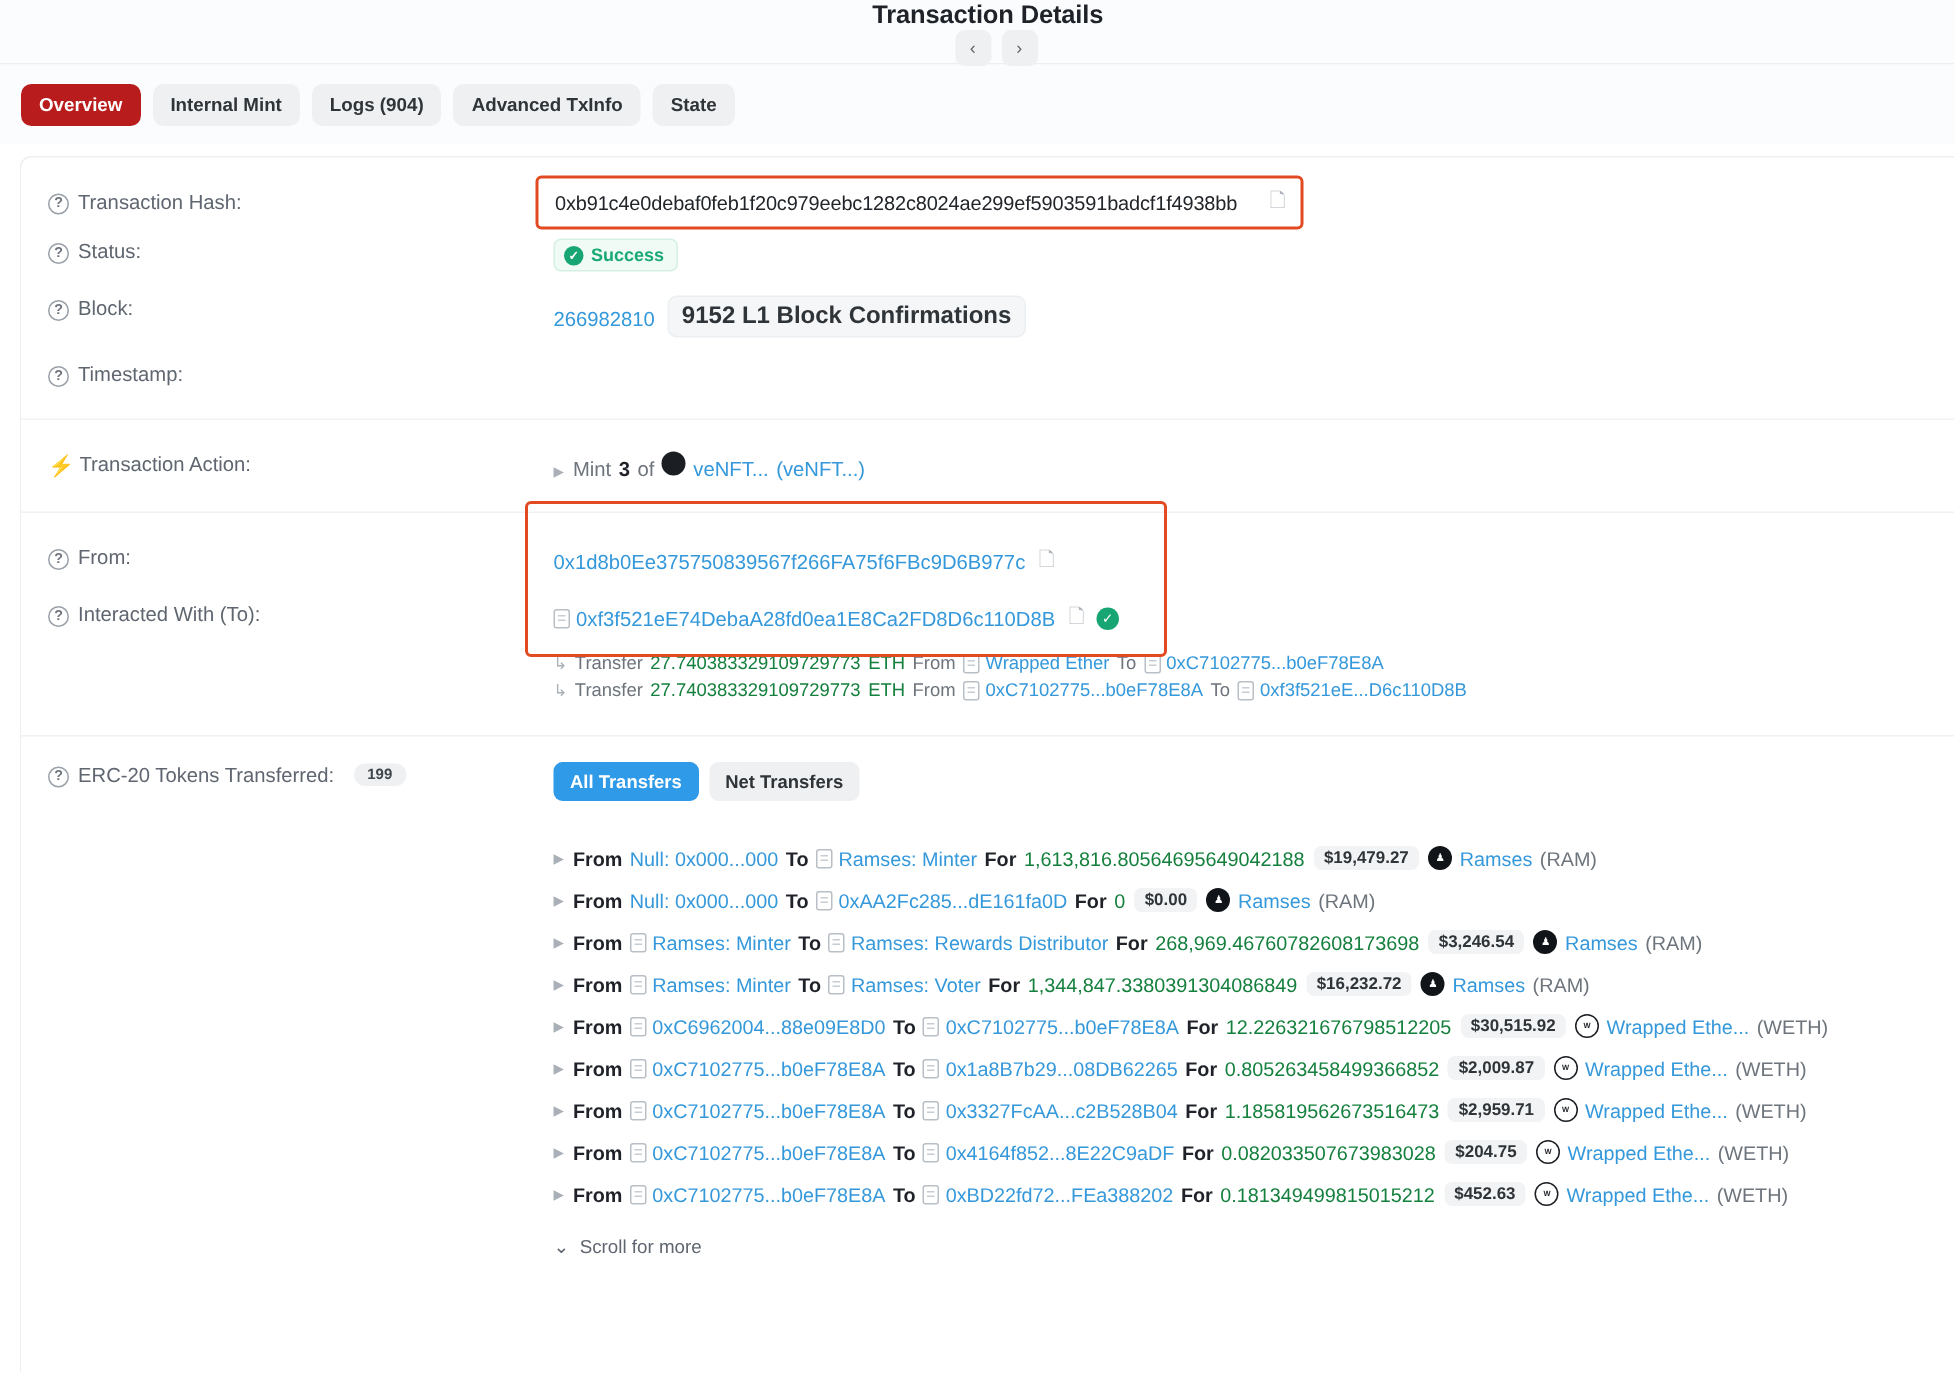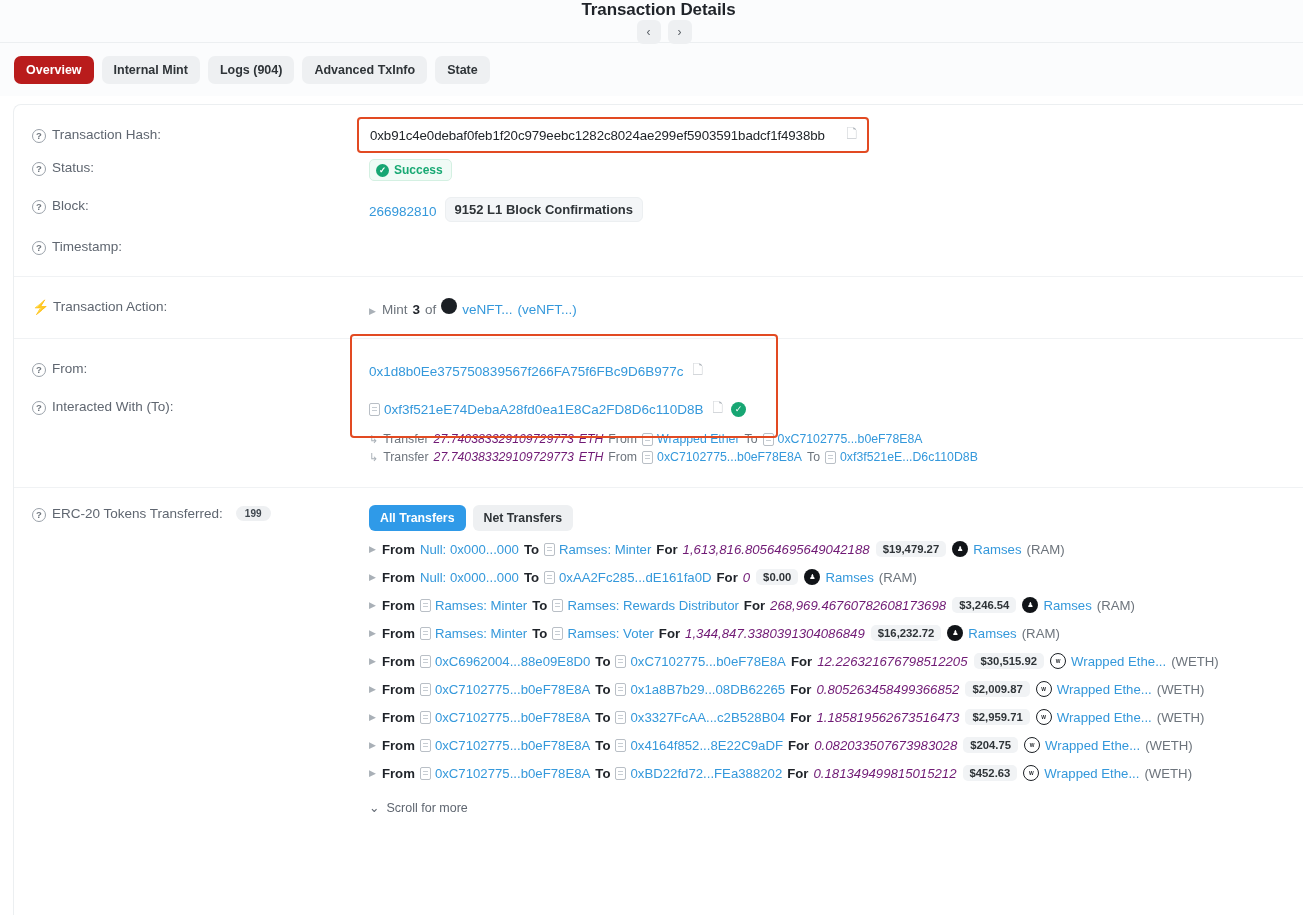--- a/index.html
+++ b/index.html
@@ -102,21 +102,21 @@
     padding: 3px 8px 3px 6px; font-size:12px; font-weight:600;
   }
   .tick-circle {
     width:13px; height:13px; border-radius:50%; background:#17a673;
     color:#fff; font-size:8.5px; display:flex; align-items:center;
     justify-content:center; line-height:1;
   }
   .link { color:#3498db; text-decoration:none; cursor:pointer; }
   .chip-grey {
     display:inline-block; background:#f4f6f8; border:1px solid #eceff1;
-    border-radius:6px; padding:4px 9px; font-size:13px;
+    border-radius:6px; padding:4px 9px; font-size:16px;
     font-weight:700; color:#2f3438; margin-left:8px; vertical-align:2px;
   }
   .clock { color:#6d747c; font-size:12px; margin-right:4px; }
 
   
   .fromto-box {
     position:absolute; left:350px; top:334px;
     width: 428px; height: 104px; z-index:3; pointer-events:none;
   }
   .doc-ic {
@@ -132,29 +132,29 @@
     display:inline-flex; width:15px; height:15px; border-radius:50%;
     background:#17a673; color:#fff; font-size:9px; align-items:center;
     justify-content:center; vertical-align:-3px; margin-left:8px;
   }
   .addr-line { display:flex; align-items:center; font-size:13.5px; }
 
   
   .xfer { font-size:12.3px; color:#3f464e; padding: 2px 0; display:flex; align-items:center; flex-wrap:nowrap;}
   .xfer .corner { color:#a9b0b7; margin-right:5px; font-size:11px; }
   .muted { color:#6d747c; }
-  .num { color:#701a75;font-style:italic; }
+  .num { color:#15803d; }
 
   
   .count-pill {
     display:inline-block; background:#eef0f2; border-radius:10px;
     padding:2px 9px; font-size:10px; font-weight:700; color:#3f464e;
     margin-left:7px;
   }
-  .subtabs { display:flex; gap:7px; margin-bottom: 4px; }
+  .subtabs { display:flex; gap:7px; margin-bottom: 24px; }
   .subtab {
     height:26px; padding:0 11px; border-radius:6px; border:none;
     background:#eef0f2; color:#2f3438; font-size:12.3px; font-weight:700;
     display:flex; align-items:center; cursor:pointer;
   }
   .subtab.active { background:#2f9ae8; color:#fff; }
 
   .tx-row {
     display:flex; align-items:center; gap:0;
     font-size:13.2px; padding: 6px 0; white-space:nowrap;

